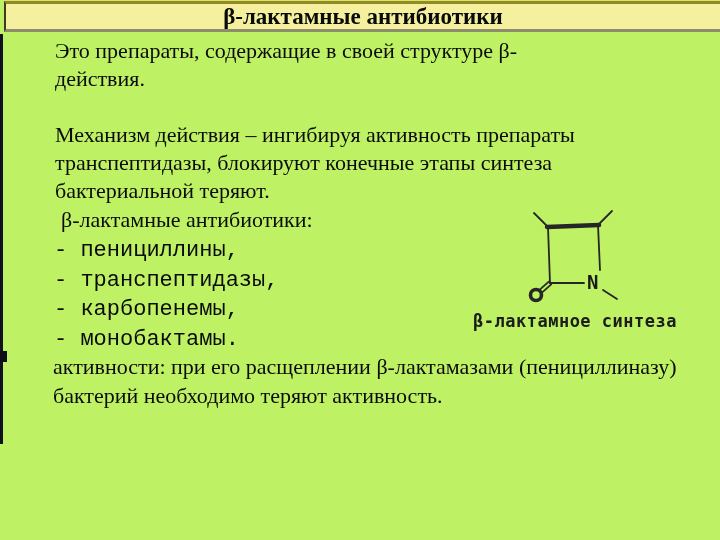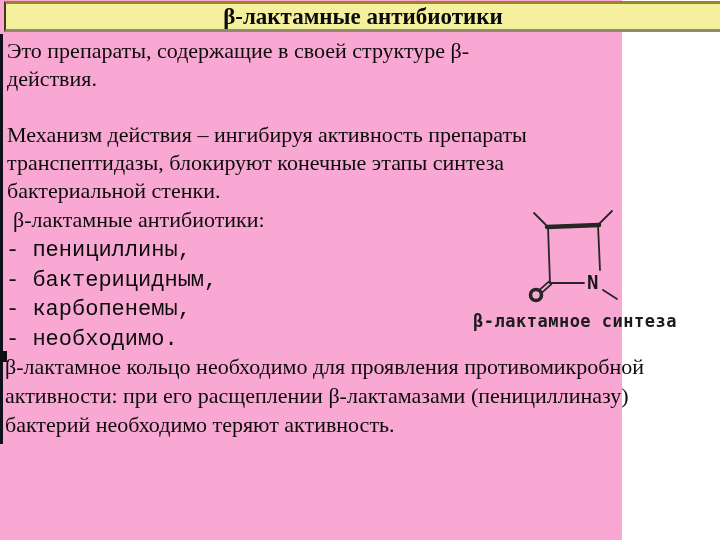--- a/index.html
+++ b/index.html
@@ -4,22 +4,22 @@
 <style>
   html, body { margin: 0; padding: 0; }
   body {
     width: 720px; height: 540px;
     background: #ffffff;
     font-family: "Liberation Serif", "DejaVu Serif", serif;
     overflow: hidden;
   }
   .slide {
     position: relative;
-    width: 622px; height: 540px;
-    background: #f9a8d4;
+    width: 720px; height: 540px;
+    background: #bef264;
   }
   
   .title-bar {
     position: absolute;
     left: 4px; top: 1px;
     width: 716px; height: 31px;
     box-sizing: border-box;
     background: #f4f09e;
     border-top: 3px solid #9c8429;
     border-left: 2px solid #3f3a22;
@@ -40,21 +40,21 @@
     background: #11111b;
   }
   .edge-square {
     position: absolute;
     left: 0; top: 351px;
     width: 7px; height: 11px;
     background: #0d0d15;
   }
   
   .txt { position: absolute; color: #0b0b0b; font-size: 22px; }
-  .txt .line { white-space: nowrap; }
+  .txt .line { white-space: nowrap; margin-left: 48px; }
   .p1 { left: 7px; top: 37px; line-height: 28px; }
   .p2 { left: 7px; top: 121px; line-height: 28px; }
   .list-heading { left: 13px; top: 206px; line-height: 28px; }
   .list { left: 6px; top: 236px; line-height: 29.5px; font-family: Liberation Mono, monospace; }
   .p3 { left: 5px; top: 352px; line-height: 29px; width: 714px; }
   .u { text-decoration: underline; text-underline-offset: 2px; }
   
   .structure {
     position: absolute;
     left: 470px; top: 200px;
@@ -91,36 +91,35 @@
   <div class="edge-square"></div>
 
   <div class="txt p1">
     <div class="line">Это препараты, содержащие в своей структуре β-</div>
     <div class="line">действия.</div>
   </div>
 
   <div class="txt p2">
     <div class="line">Механизм действия – ингибируя активность препараты</div>
     <div class="line">транспептидазы, блокируют конечные этапы синтеза</div>
-    <div class="line">бактериальной стенки.</div>
+    <div class="line">бактериальной теряют.</div>
   </div>
 
   <div class="txt list-heading">
     <div class="line">β-лактамные антибиотики:</div>
   </div>
 
   <div class="txt list">
     <div class="line">- пенициллины,</div>
-    <div class="line">- бактерицидным,</div>
+    <div class="line">- транспептидазы,</div>
     <div class="line">- карбопенемы,</div>
-    <div class="line">- необходимо.</div>
+    <div class="line">- монобактамы.</div>
   </div>
 
   <div class="txt p3">
-    <div class="line">β-лактамное кольцо необходимо для проявления противомикробной</div>
     <div class="line">активности: при его расщеплении β-лактамазами (пенициллиназу)</div>
     <div class="line">бактерий необходимо теряют активность.</div>
   </div>
 
   <div class="structure">
     <svg width="210" height="110" viewBox="0 0 210 110">
       <g stroke="#262626" fill="none" stroke-linecap="round">
 
         <line x1="64" y1="13" x2="78" y2="27" stroke-width="1.8"></line>
         <line x1="142" y1="11" x2="128" y2="25" stroke-width="1.8"></line>

